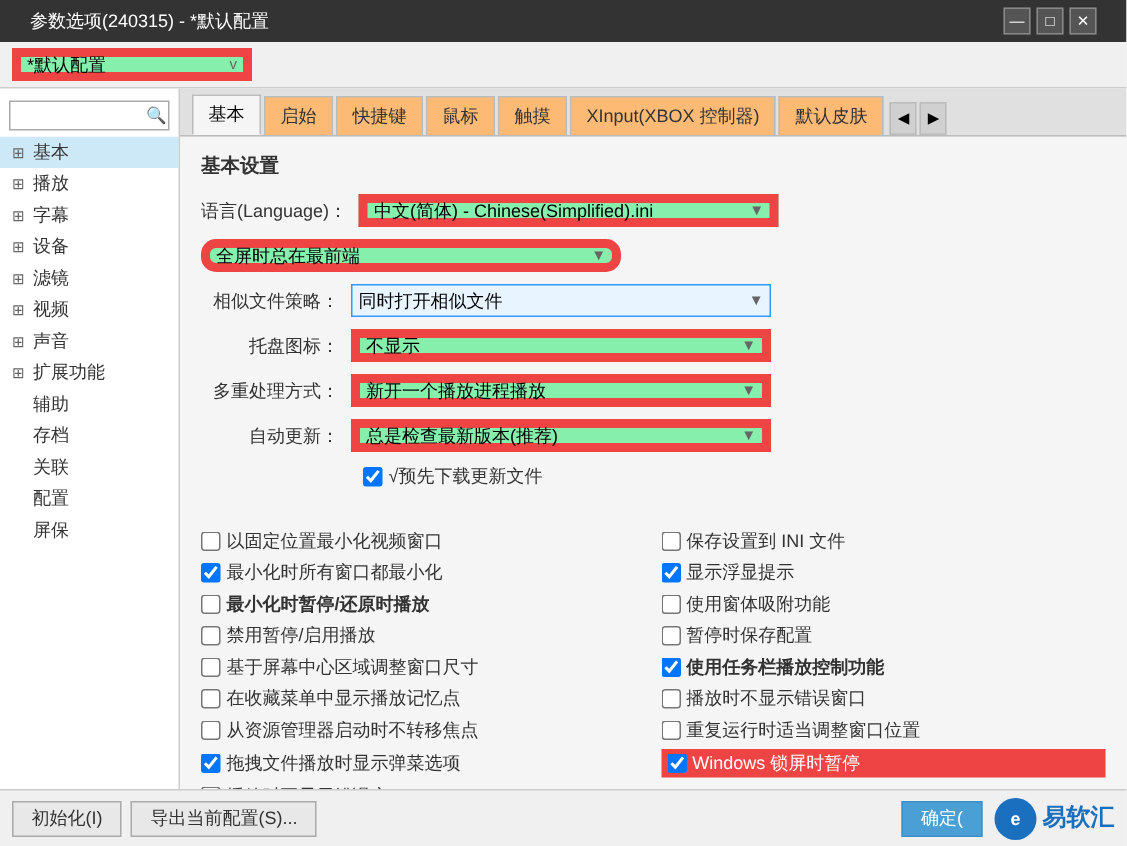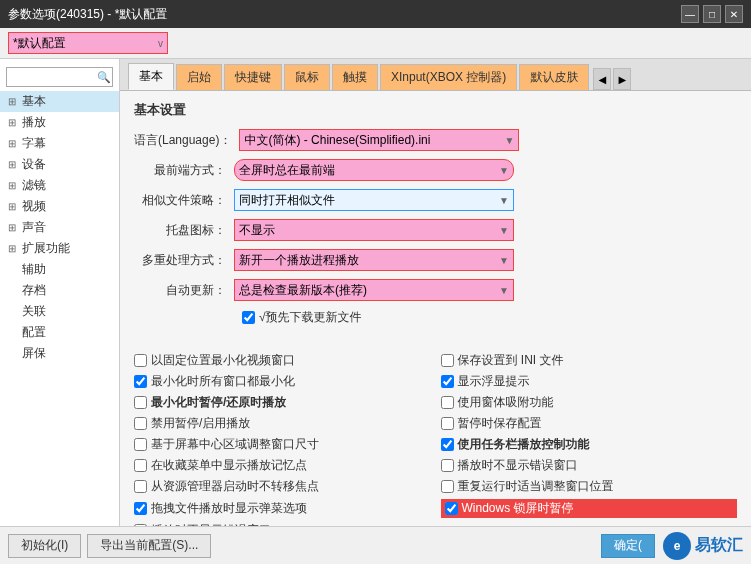--- a/index.html
+++ b/index.html
@@ -4,21 +4,21 @@
   <style>
     * { box-sizing: border-box; margin: 0; padding: 0; font-family: "Microsoft YaHei", "SimHei", sans-serif; font-size: 12px; }
     body { width: 751px; height: 564px; background: #f0f0f0; overflow: hidden; }
 
     .title-bar {
       background: #333;
       color: #fff;
       height: 28px;
       display: flex;
       align-items: center;
-      padding: 0 8px;
+      padding: 0 20px;
       justify-content: space-between;
     }
     .title-bar-title { font-size: 12px; }
     .title-bar-controls { display: flex; gap: 4px; }
     .title-btn {
       width: 18px; height: 18px; background: #555; border: 1px solid #888;
       color: #fff; font-size: 10px; cursor: pointer; display: flex; align-items: center; justify-content: center;
     }
 
     .main-container {
@@ -114,21 +114,21 @@
     }
 
     .form-row {
       display: flex; align-items: center; margin-bottom: 8px;
     }
     .form-label {
       text-align: right; min-width: 100px; padding-right: 8px; color: #333;
       white-space: nowrap;
     }
     .form-select {
-      height: 22px; border: 1px solid #ef4444; background: #f9a8d4;
+      height: 22px; border: 6px solid #ef4444; background: #86efac;
       font-size: 12px; padding: 0 4px; min-width: 200px;
       display: flex; align-items: center; justify-content: space-between;
       cursor: pointer; position: relative;
     }
     .form-select-highlight {
       border: 1px solid #3399ff; background: #e8f4ff;
     }
     .form-select .arrow { font-size: 10px; color: #666; margin-left: 8px; }
 
     .checkbox-grid {
@@ -269,21 +269,20 @@
 
         <div class="form-row">
           <span class="form-label">语言(Language)：</span>
           <div class="form-select" style="min-width:280px;">
             <span>中文(简体) - Chinese(Simplified).ini</span>
             <span class="arrow">▼</span>
           </div>
         </div>
 
         <div class="form-row">
-          <span class="form-label">最前端方式：</span>
           <div class="form-select" style="min-width:280px;border-radius:10px;">
             <span>全屏时总在最前端</span>
             <span class="arrow">▼</span>
           </div>
         </div>
 
         <div class="form-row">
           <span class="form-label">相似文件策略：</span>
           <div class="form-select form-select-highlight" style="min-width:280px;">
             <span>同时打开相似文件</span>

